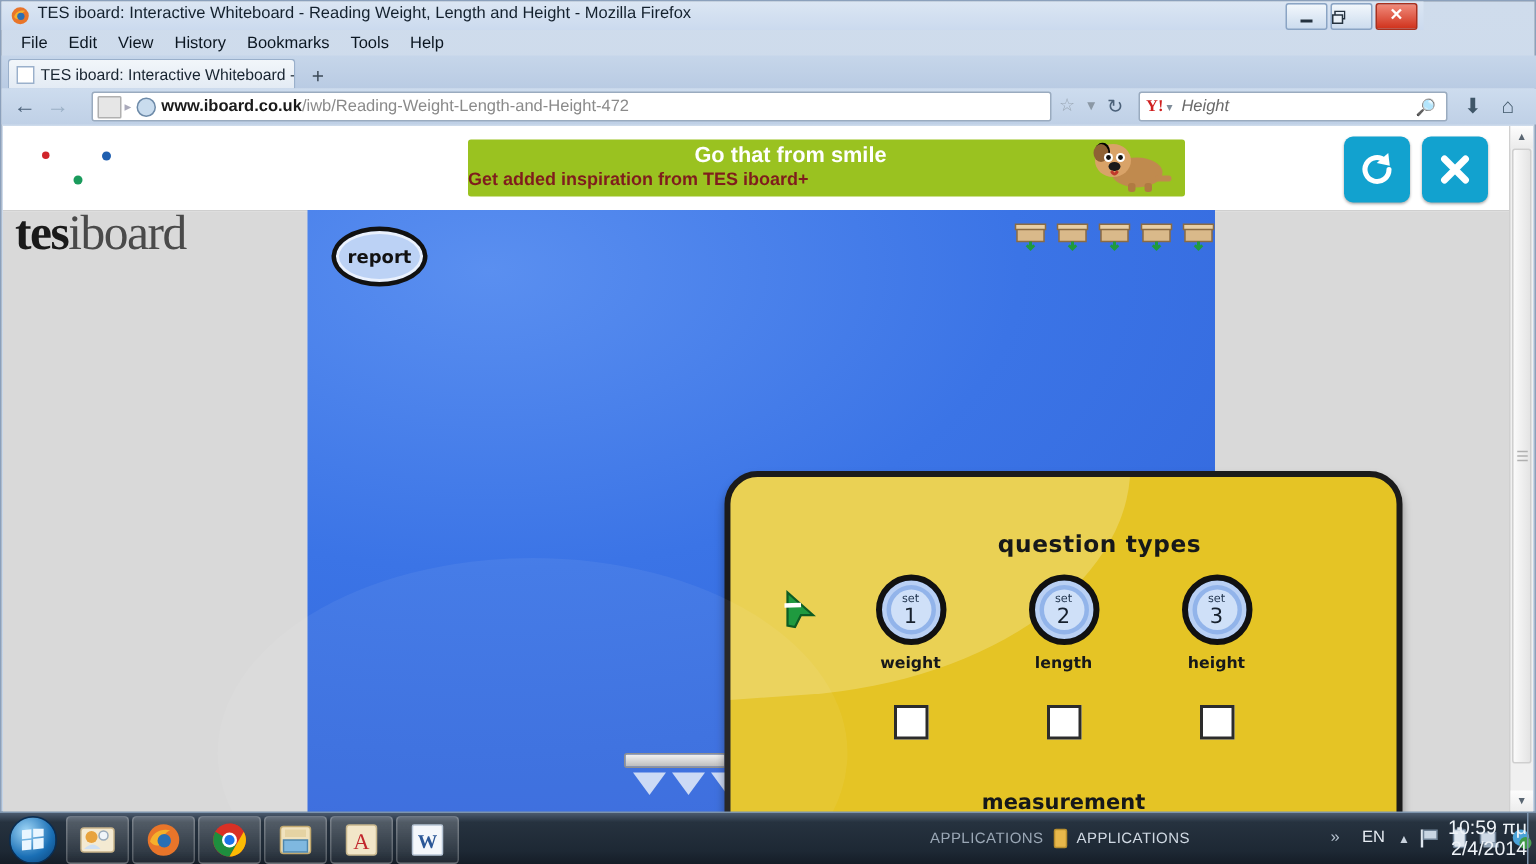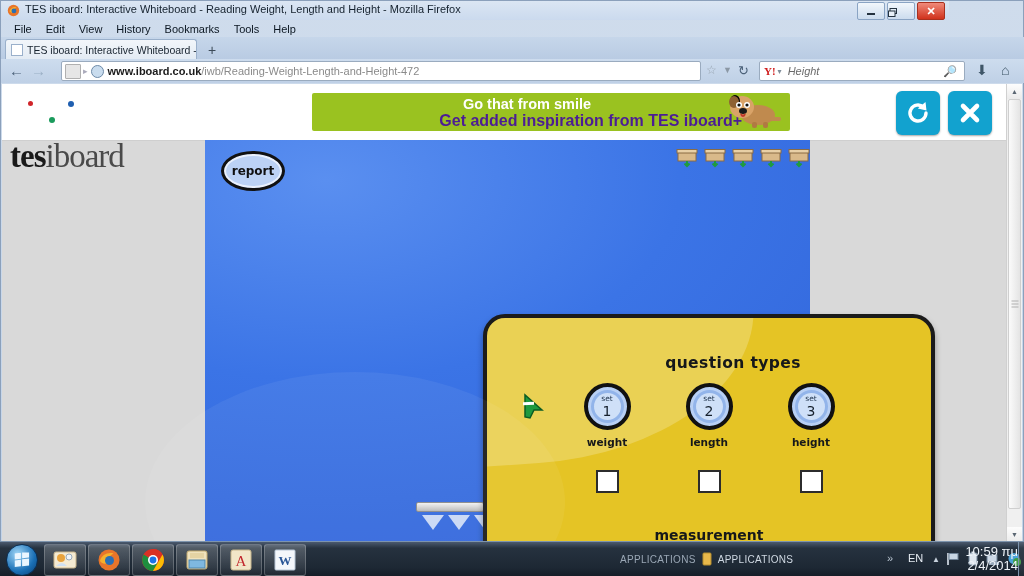--- a/index.html
+++ b/index.html
@@ -88,22 +88,22 @@
     border-bottom:1px solid #cfcfcf;}
   .tes-logo{position:absolute;left:8px;top:10px;font-family:Liberation Serif, serif;
     font-size:33px;color:#1a1a1a;letter-spacing:-1px;margin-top:44px;}
   .tes-logo .t{font-weight:bold;}
   .tes-logo .bd{color:#4a4a4a;}
   .dot{position:absolute;border-radius:50%;}
   .banner{position:absolute;left:310px;top:9px;width:478px;height:38px;
     background:#9ac220;border-radius:2px;overflow:hidden;}
   .banner-l1{position:absolute;left:0;top:3px;width:430px;text-align:center;
     font-size:14.5px;font-weight:bold;color:#fff;}
-  .banner-l2{position:absolute;left:0;top:19px;width:430px;text-align:right;
-    font-size:16px;font-weight:bold;color:#4c1d95;}
+  .banner-l2{position:absolute;left:0;top:19px;width:430px;text-align:left;
+    font-size:12px;font-weight:bold;color:#7f1d1d;}
   .dog{position:absolute;right:6px;top:2px;width:62px;height:34px;}
 
   .hbtn{position:absolute;top:7px;width:44px;height:44px;background:#12a2cf;
     border-radius:6px;box-shadow:0 1px 2px rgba(0,0,0,.35);}
   .hbtn.refresh{right:68px;}
   .hbtn.close2{right:16px;}
   .hbtn svg{position:absolute;left:50%;top:50%;transform:translate(-50%,-50%);}
 
   
   .stage{position:absolute;left:203px;top:56px;width:605px;height:402px;

